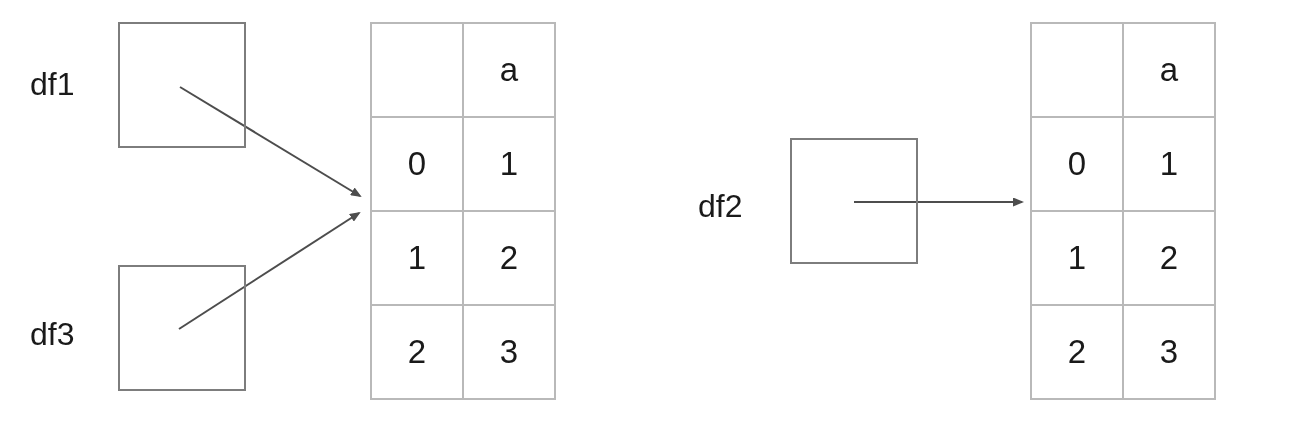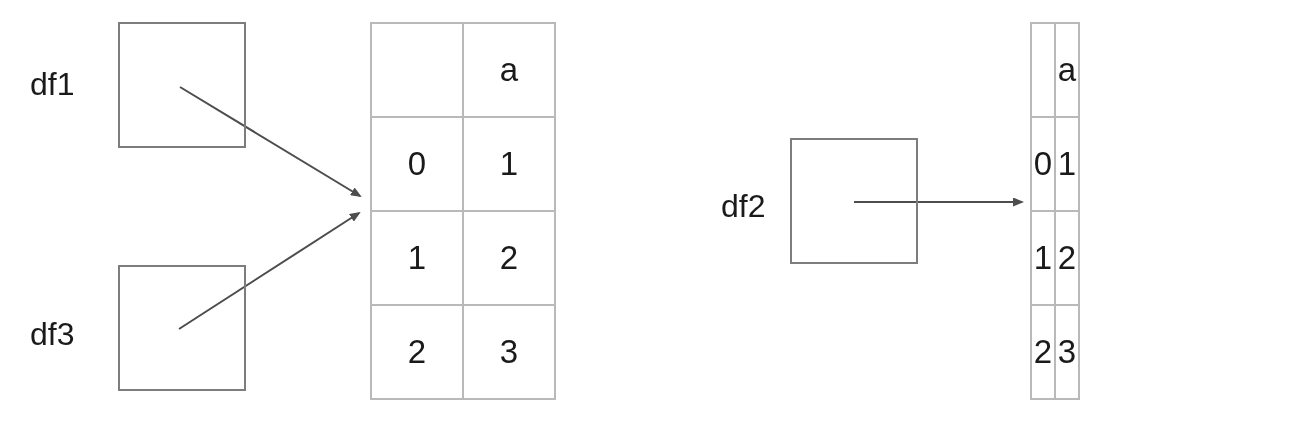--- a/index.html
+++ b/index.html
@@ -3,21 +3,21 @@
 <meta charset="utf-8">
 <style>
   html, body {
     margin: 0;
     padding: 0;
     background: #ffffff;
     font-family: "Liberation Sans", "DejaVu Sans", sans-serif;
   }
   .canvas {
     position: relative;
-    width: 1080px;
+    width: 1314px;
     height: 434px;
     background: #ffffff;
     overflow: hidden;
   }
   .arrows {
     position: absolute;
     left: 0;
     top: 0;
     pointer-events: none;
   }
@@ -89,21 +89,21 @@
       <td>1</td>
       <td>2</td>
     </tr>
     <tr>
       <td>2</td>
       <td>3</td>
     </tr>
   </tbody>
     </table>
 
-  <div class="df-label" style="left:698px; top:190px;margin-left:23px;">df2</div>
+  <div class="df-label" style="left:698px; top:190px;">df2</div>
   <div class="df-box" style="left:790px; top:138px;"></div>
 
   <table class="df-table" style="left:1030px; top:22px;">
     <tbody>
         <tr>
       <td></td>
       <td>a</td>
     </tr>
     <tr>
       <td>0</td>

